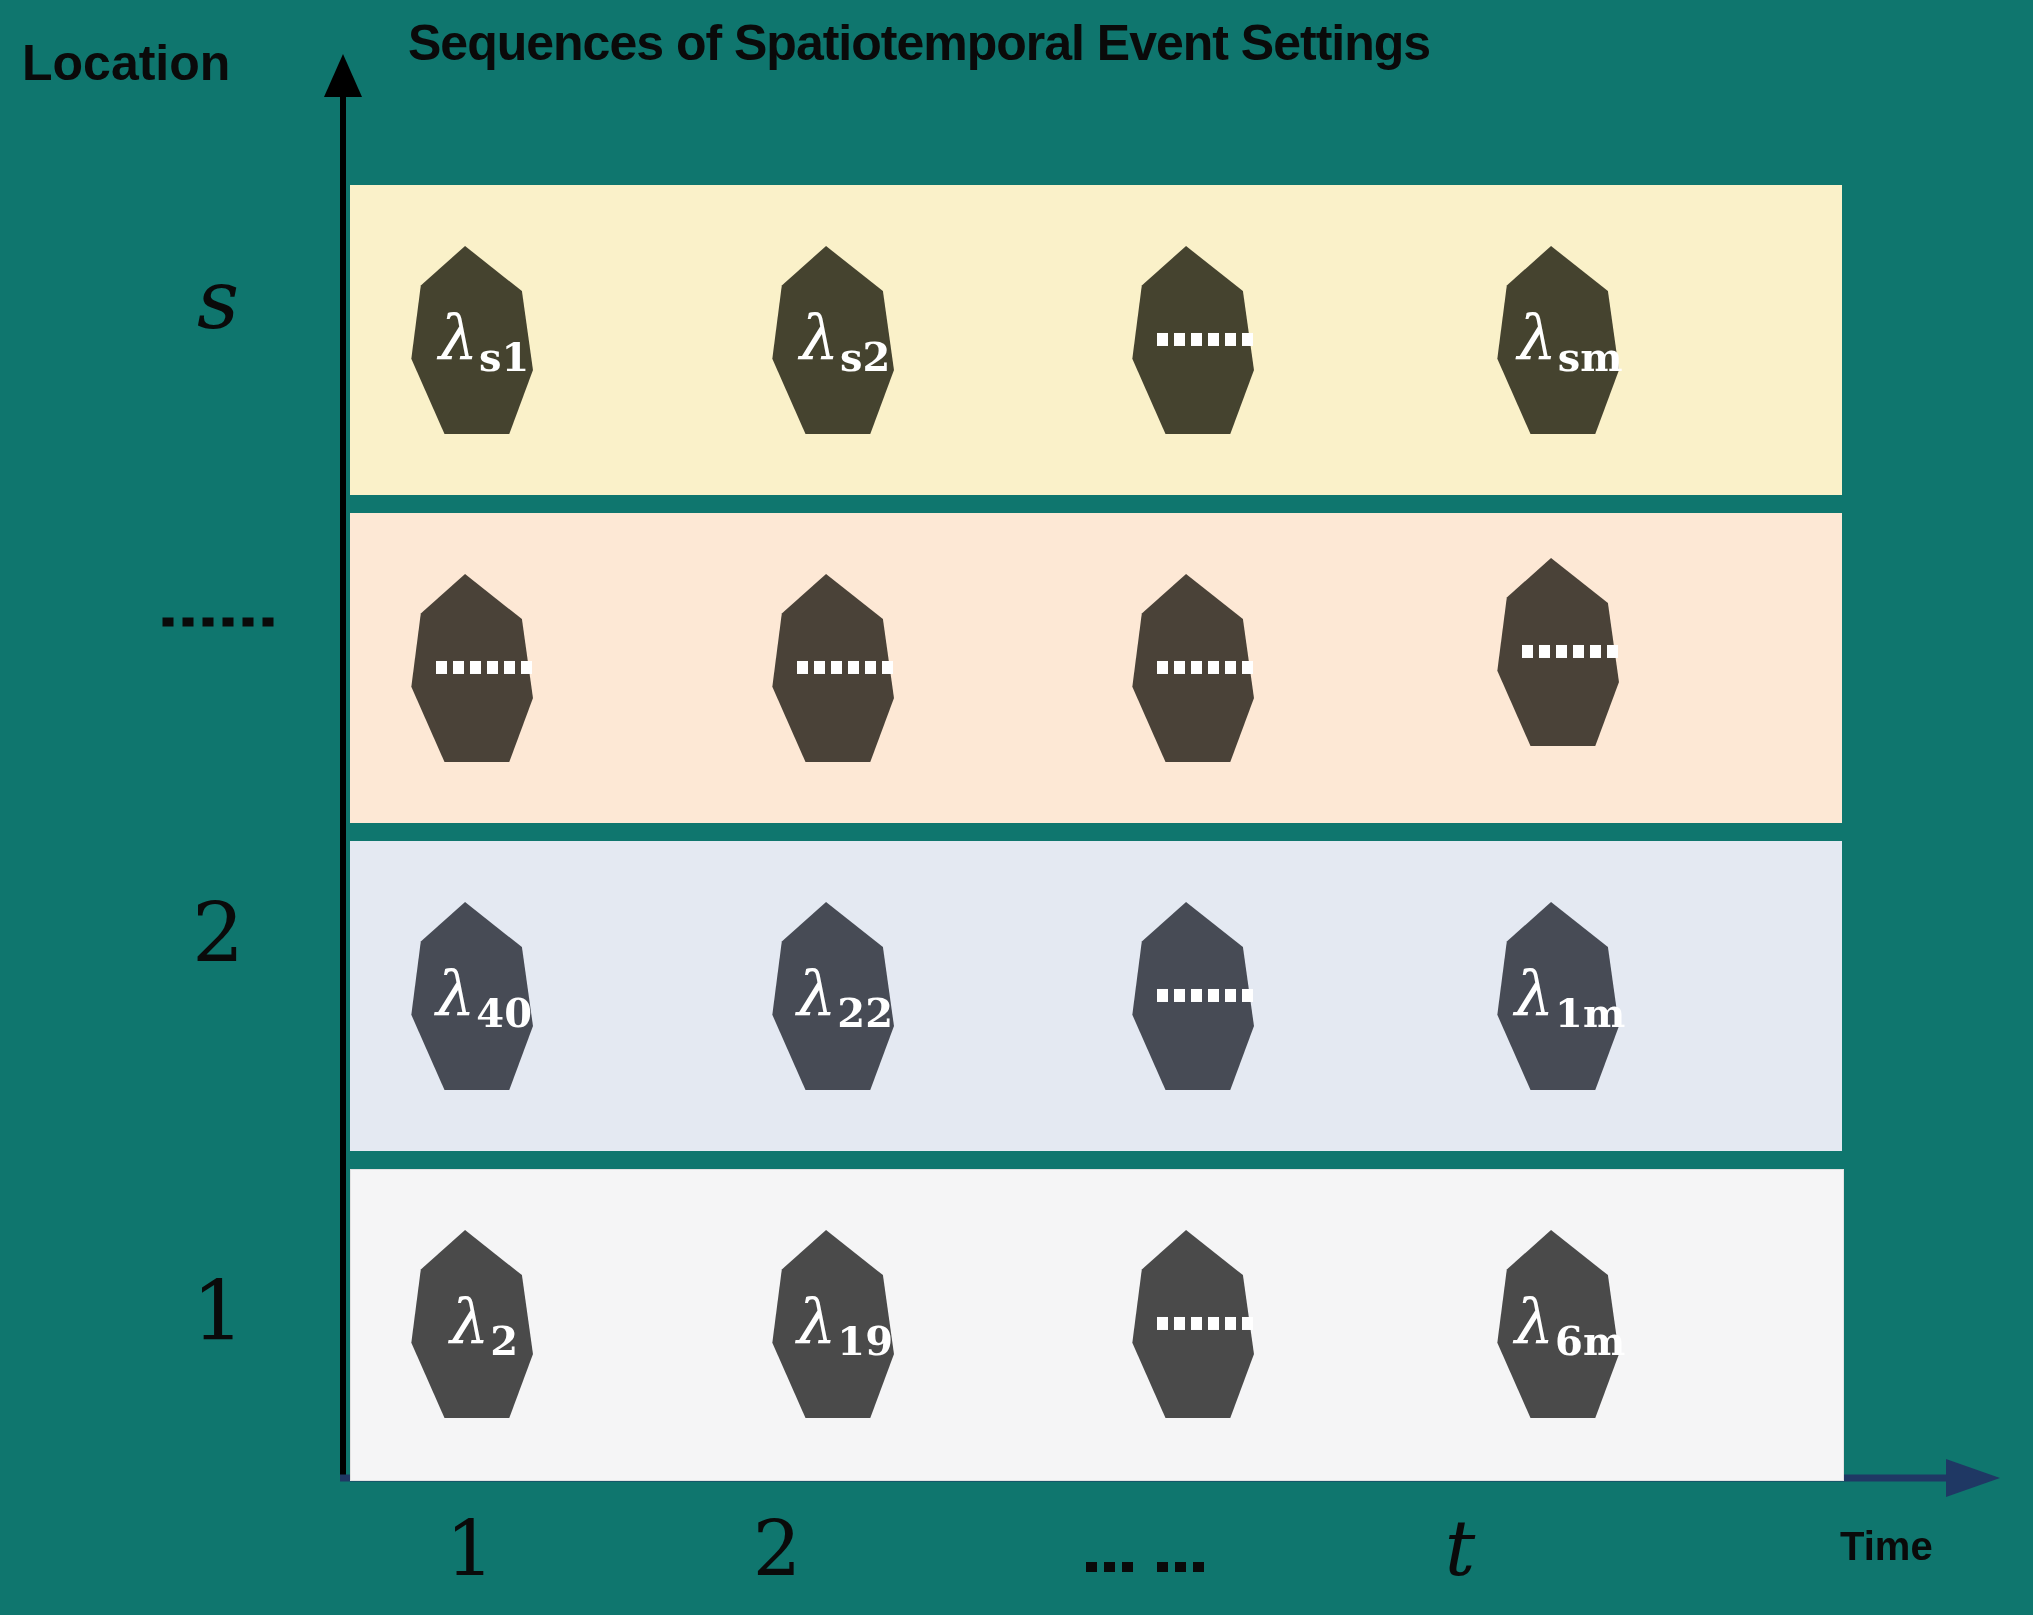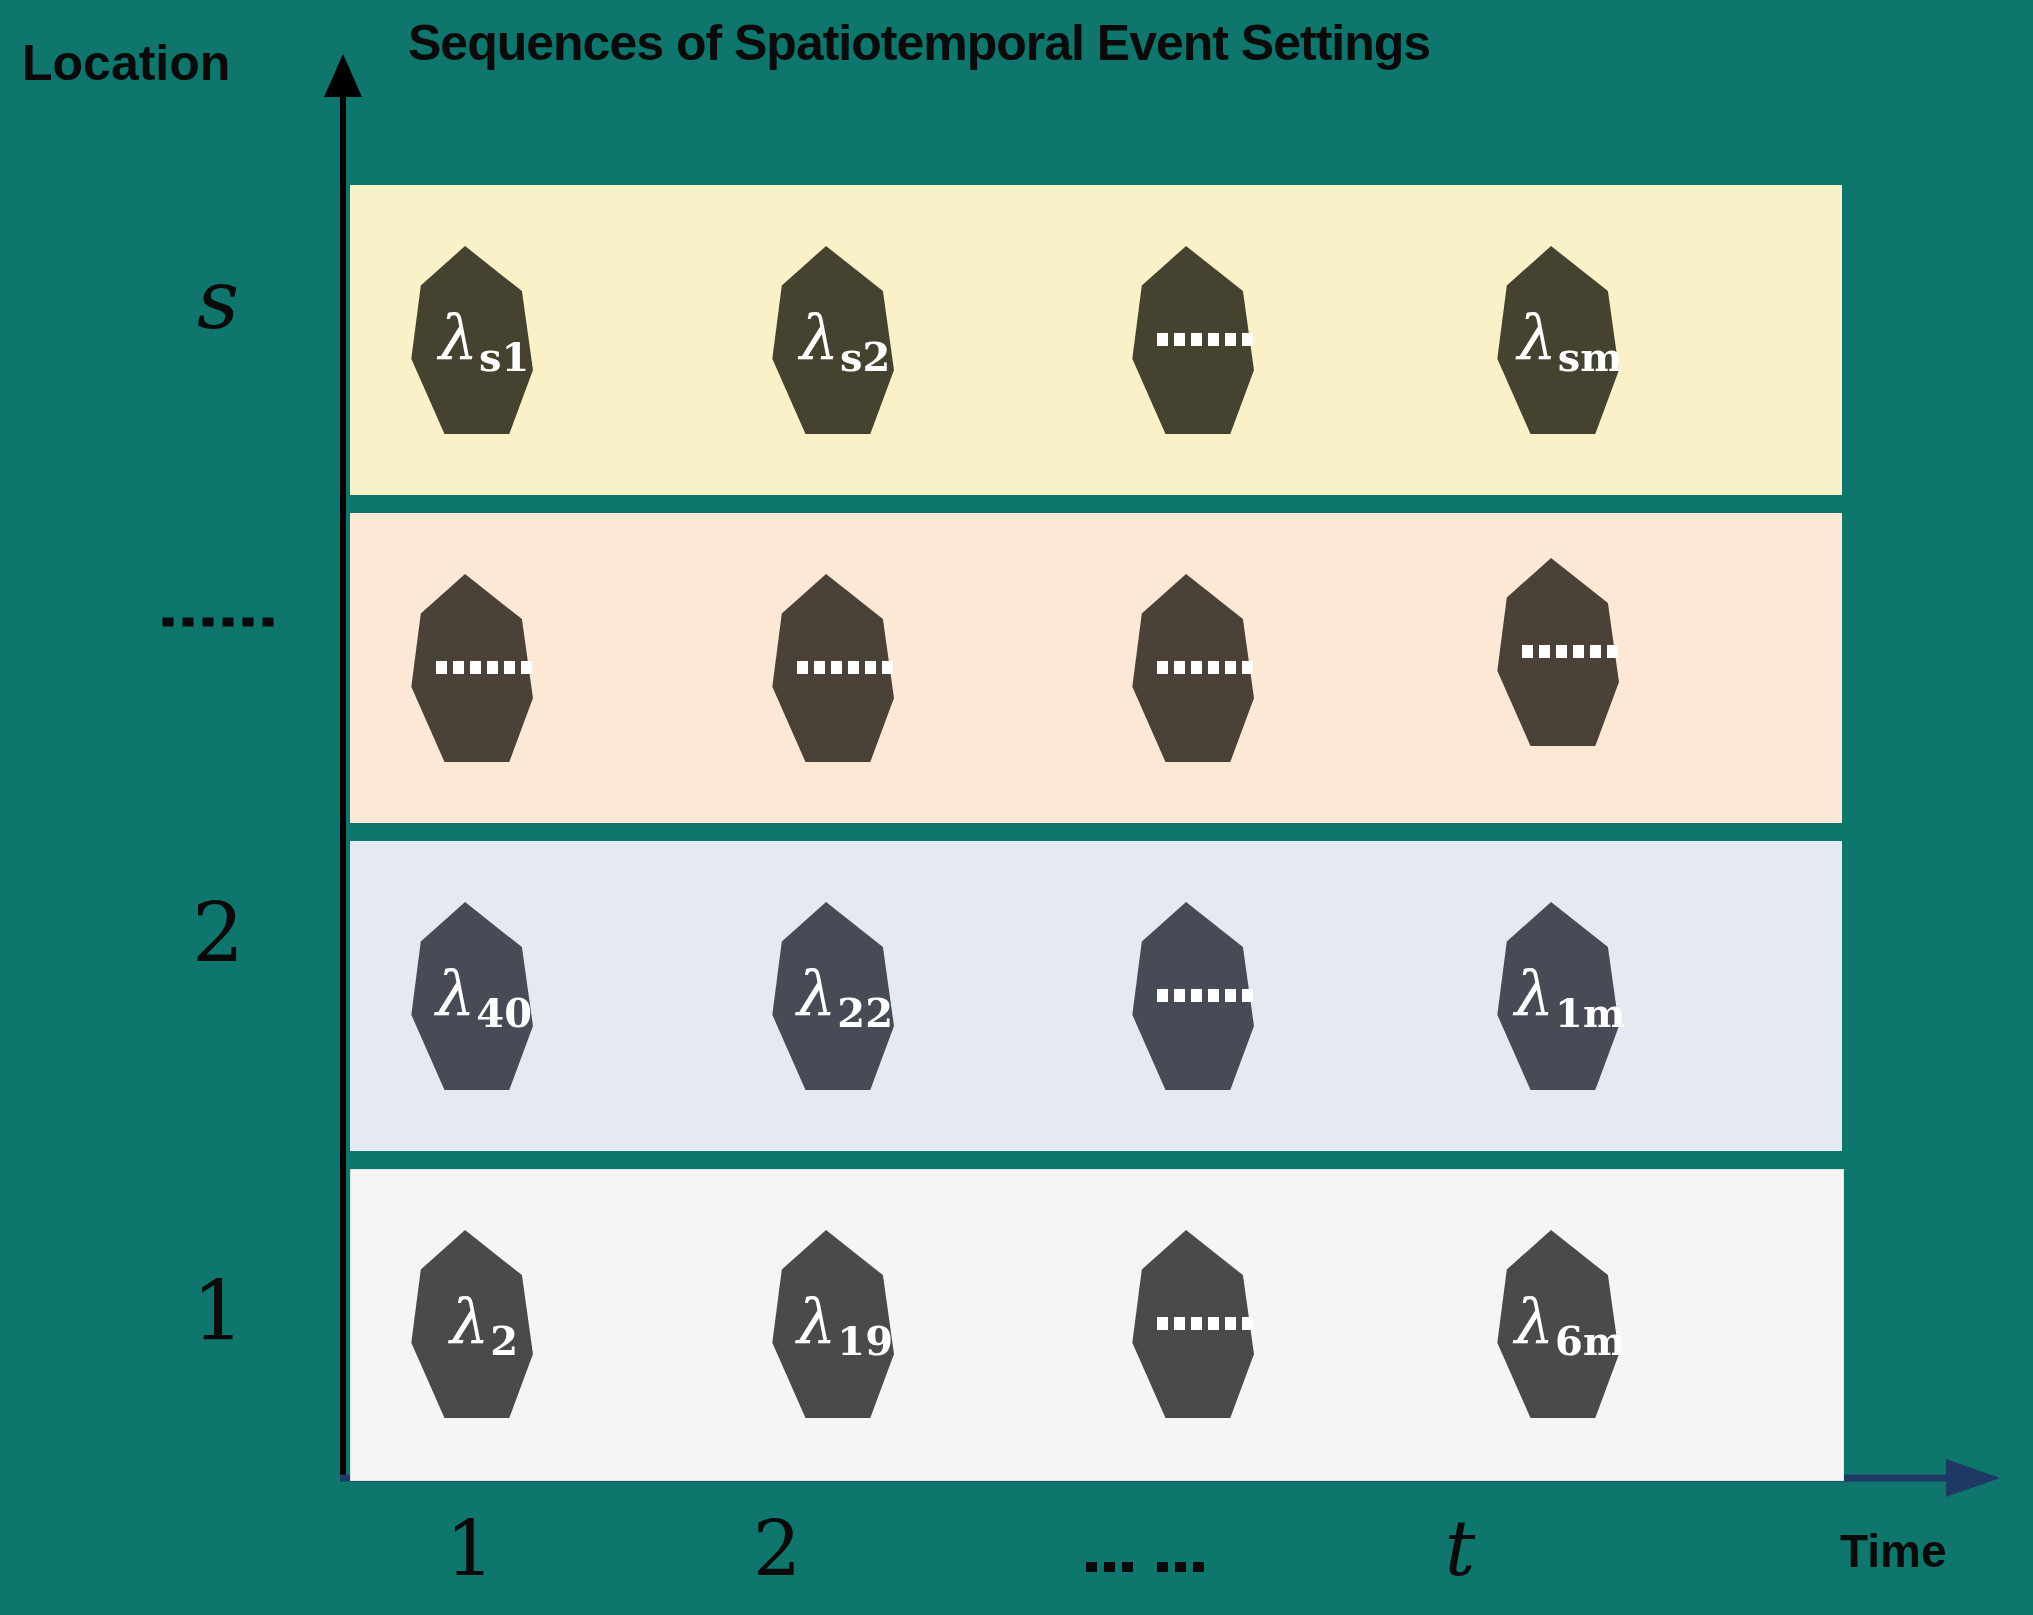--- a/index.html
+++ b/index.html
@@ -11,21 +11,21 @@
     font-family:"Liberation Sans",sans-serif;
   }
   .hdr{
     position:absolute;
     font-weight:bold;
     color:#0a0a0a;
     white-space:nowrap;
   }
   .chart-title{left:408px;top:14px;font-size:50px;letter-spacing:-1px;}
   .y-title{left:22px;top:34px;font-size:50px;}
-  .x-title{left:1840px;top:1524px;font-size:46px;}
+  .x-title{left:1840px;top:1524px;font-size:40px;}
   .axes{position:absolute;left:0;top:0;}
   .band{position:absolute;left:350px;width:1492px;height:310px;}
   .blob{position:absolute;width:158px;height:188px;}
   .blob svg{position:absolute;left:0;top:0;width:100%;height:100%;}
   .blob-label{
     position:absolute;left:0;top:50%;width:100%;
     transform:translateY(-54%);
     display:flex;align-items:flex-start;justify-content:center;
     color:#ffffff;
   }

